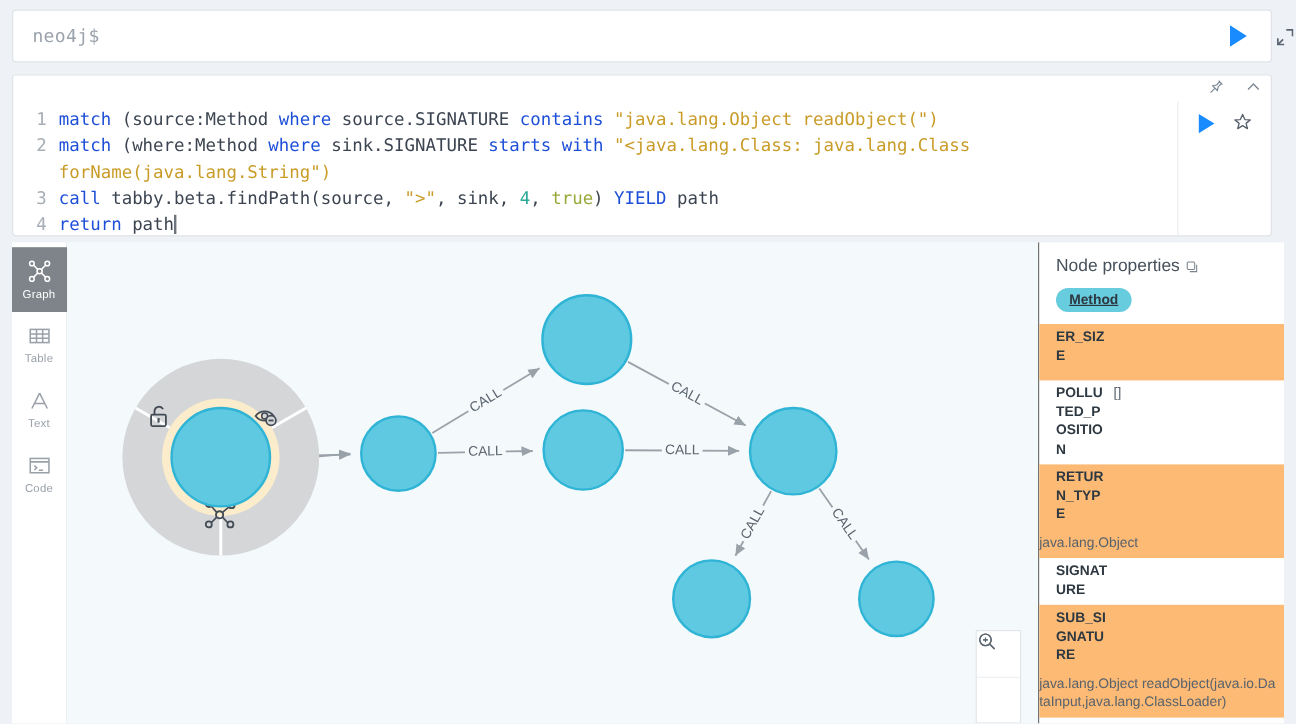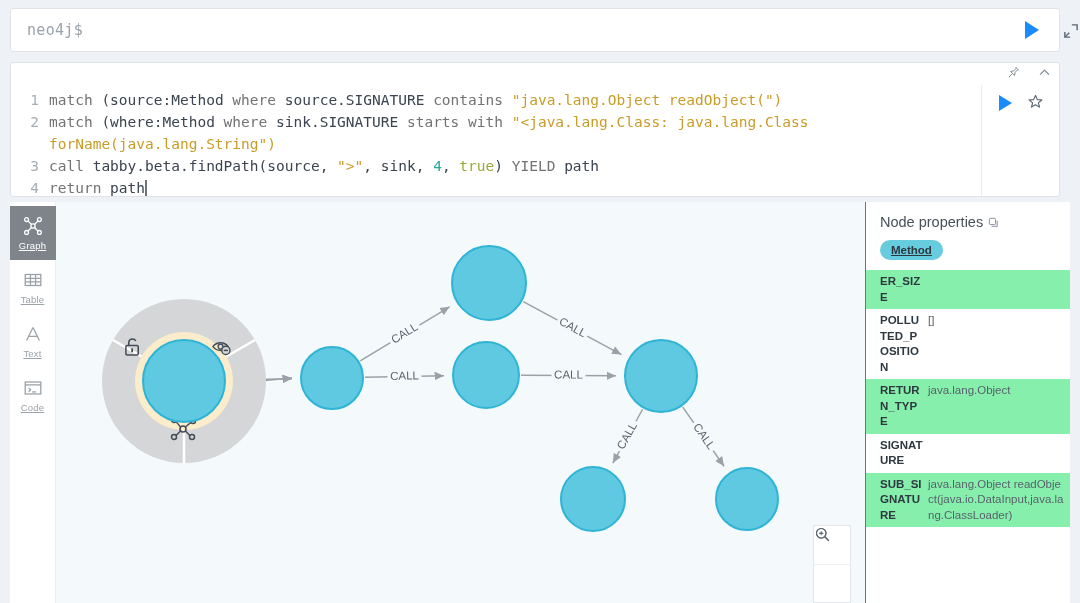--- a/index.html
+++ b/index.html
@@ -57,21 +57,21 @@
     display: flex;
     font-family: "DejaVu Sans Mono", monospace;
     font-size: 14.5px; line-height: 22px;
     white-space: pre;
   }
   .lineno {
     width: 38px; min-width: 38px; text-align: right; padding-right: 10px;
     color: #a7aeb6; user-select: none;
   }
   .codetext { color: #3b4450; }
-  .kw   { color: #737373; }
+  .kw   { color: #1d4ed8; }
   .str  { color: #c99c28; }      
   .num  { color: #2ba89a; }      
   .bool { color: #9aa83a; }
   .ident{ color: #3b4450; }
   .caret {
     display: inline-block; width: 2px; height: 16px;
     background: #6c757d; vertical-align: -3px;
   }
   .editor-right {
     width: 78px; display: flex; align-items: flex-start;
@@ -94,21 +94,21 @@
     display: flex;
   }
   .viewrail {
     width: 46px; min-width: 46px; background: #fff;
     display: flex; flex-direction: column; align-items: center;
     padding-top: 4px; border-right: 1px solid #eceff2;
   }
   .rail-item {
     width: 46px; height: 54px;
     display: flex; flex-direction: column; align-items: center; justify-content: center;
-    gap: 3px; color: #9aa1a9; cursor: pointer; text-decoration: underline;
+    gap: 3px; color: #9aa1a9; cursor: pointer;
   }
   .rail-item.active { background: #7e8489; color: #ffffff; }
   .rail-label { font-size: 9.5px; letter-spacing: .2px; }
   .rail-ico { width: 22px; height: 22px; }
 
   .canvas {
     flex: 1; position: relative; background: #f4fafc; overflow: hidden;
   }
   .canvas svg { position: absolute; left: 0; top: 0; }
 
@@ -133,21 +133,21 @@
     display: flex; align-items: center; gap: 5px;
   }
   .copy-ico { width: 11px; height: 11px; color: #7a838d; cursor: pointer; }
   .label-pill {
     display: inline-block; margin: 0 14px 10px 14px;
     background: #68ccdf; color: #2c3740;
     font-size: 11.5px; font-weight: bold;
     padding: 4px 11px; border-radius: 11px; text-decoration: underline;
   }
   .prop-row { display: flex; font-size: 11.5px; line-height: 15.5px; }
-  .prop-row.odd { background: #86efac; }
+  .prop-row.odd { background: #fdba74; flex-direction: column; }
   .prop-k {
     width: 62px; min-width: 62px; font-weight: bold; color: #2e3841;
     padding: 4px 4px 4px 14px; word-break: break-all;
   }
   .prop-v { color: #58626c; padding: 4px 6px 4px 0; word-break: break-all; }
 </style>
 </head>
 <body>
 
 <div id="app">

